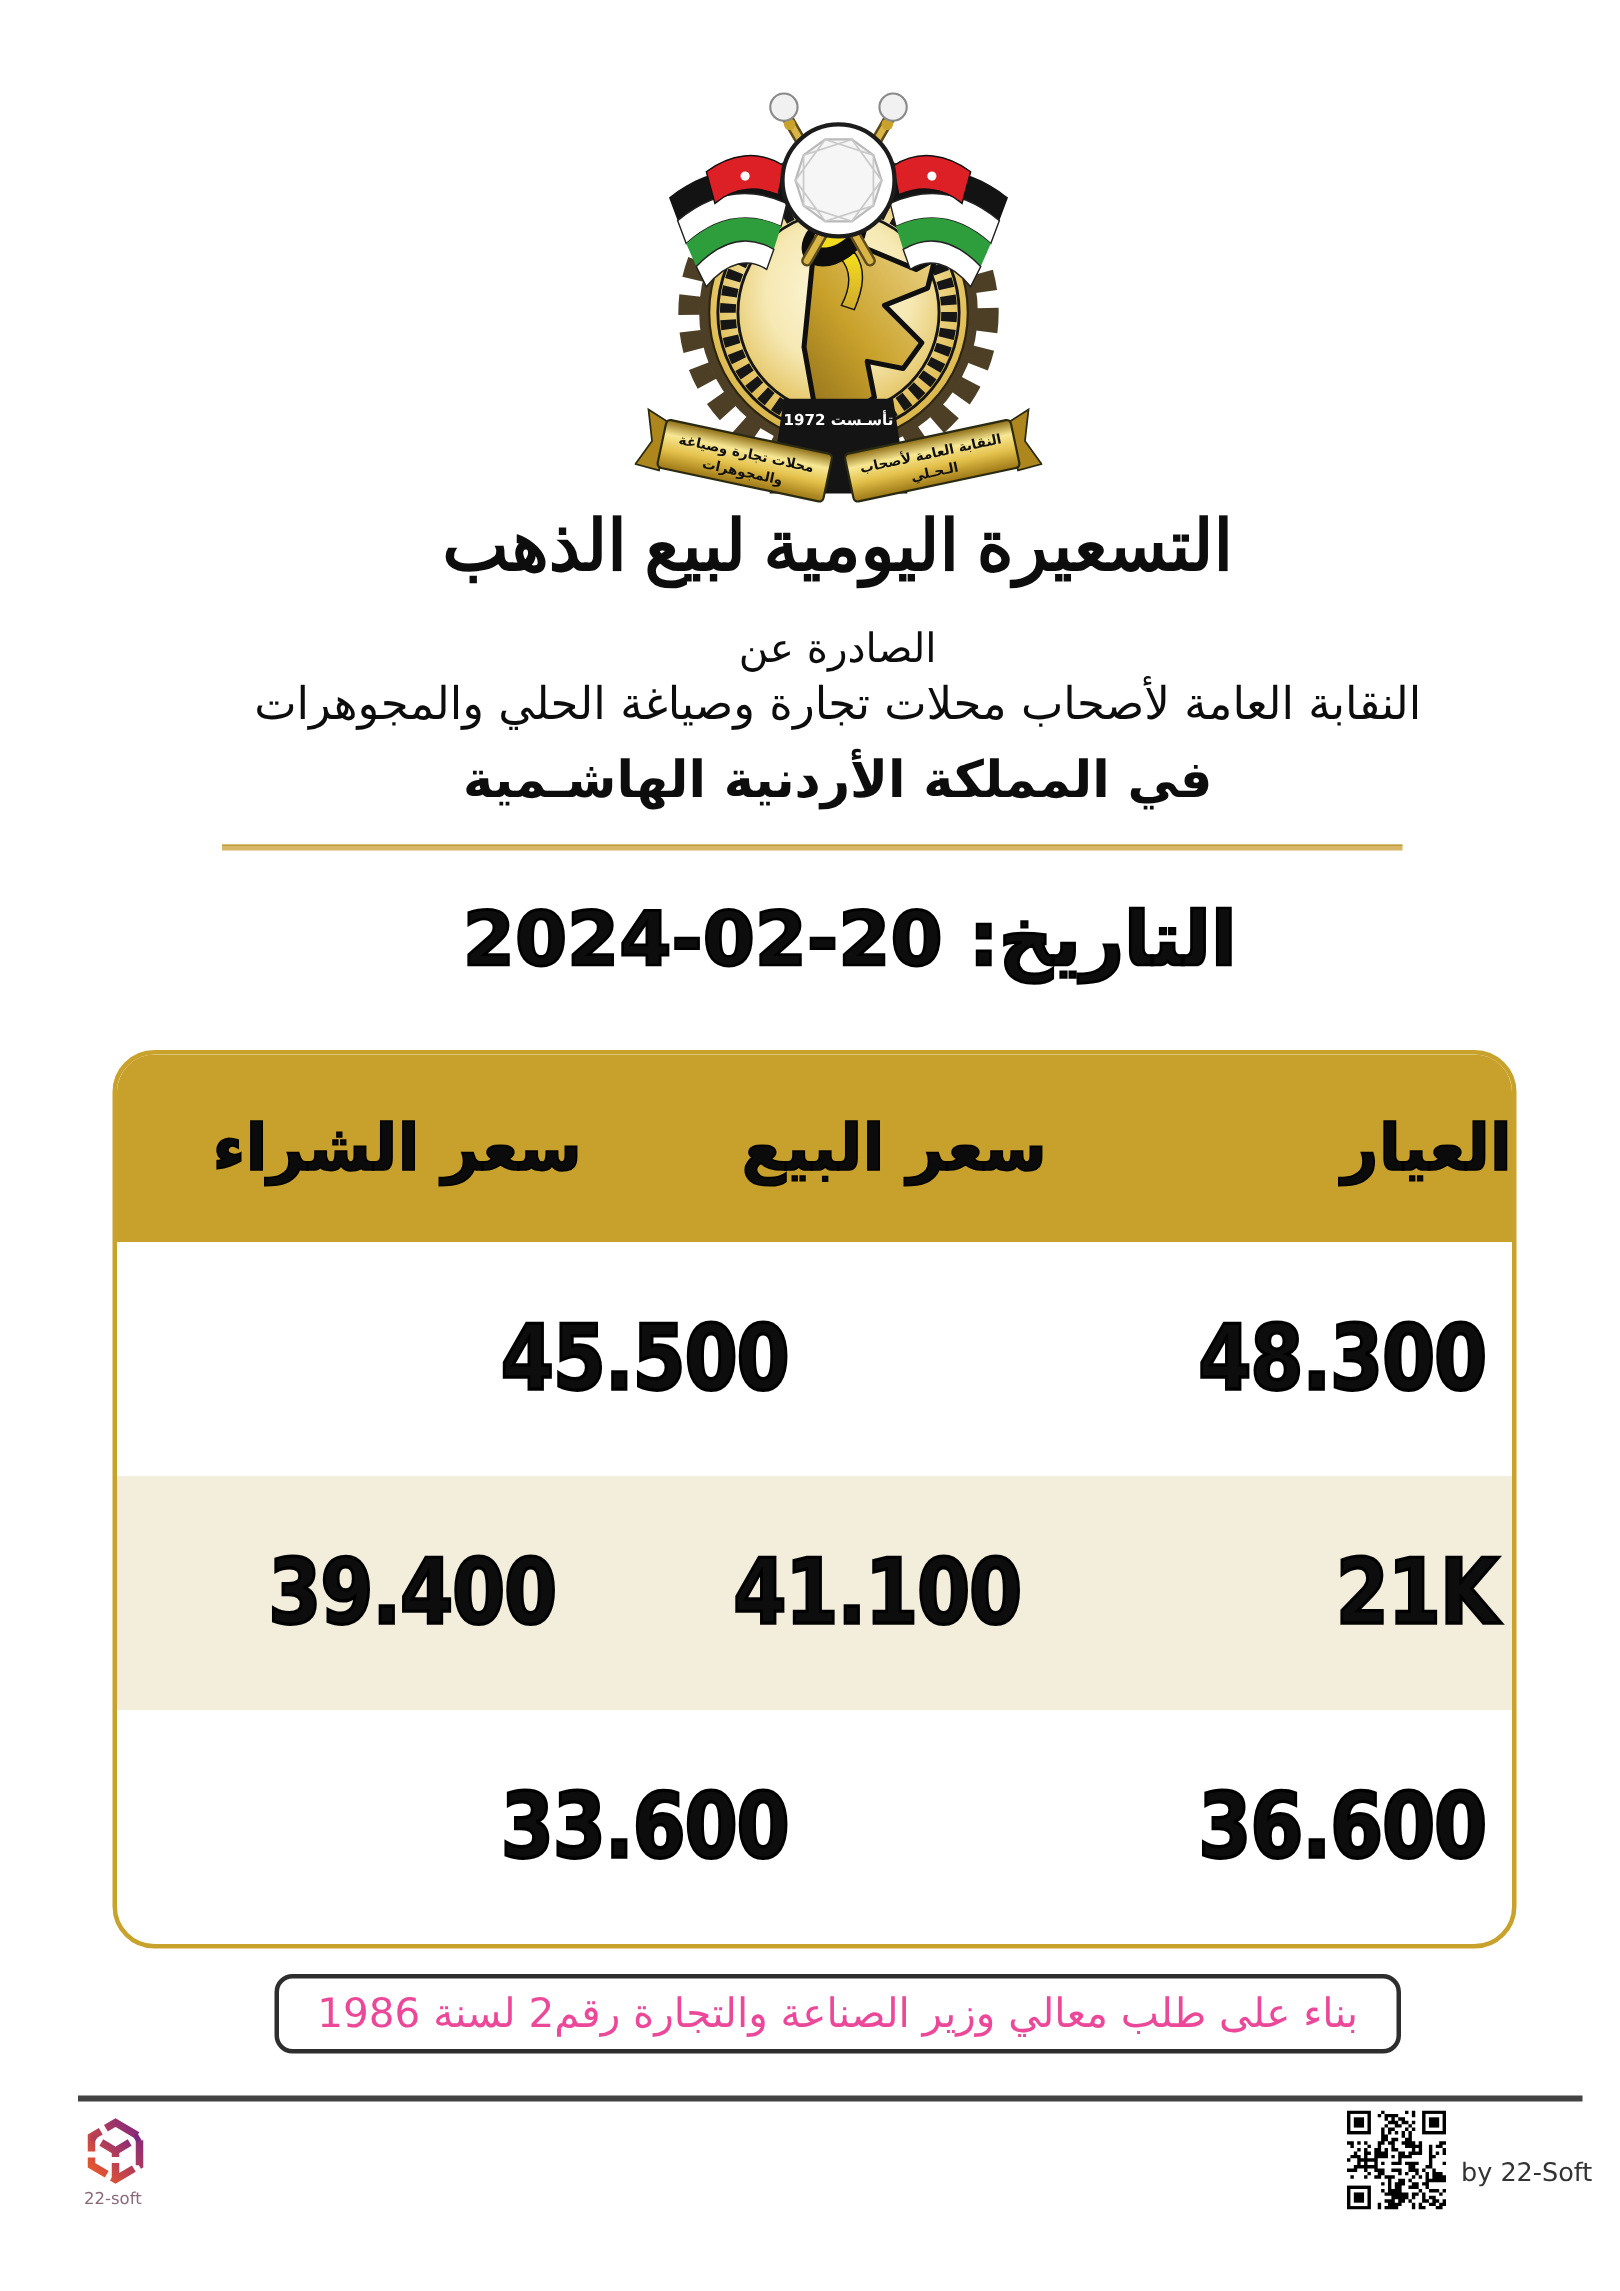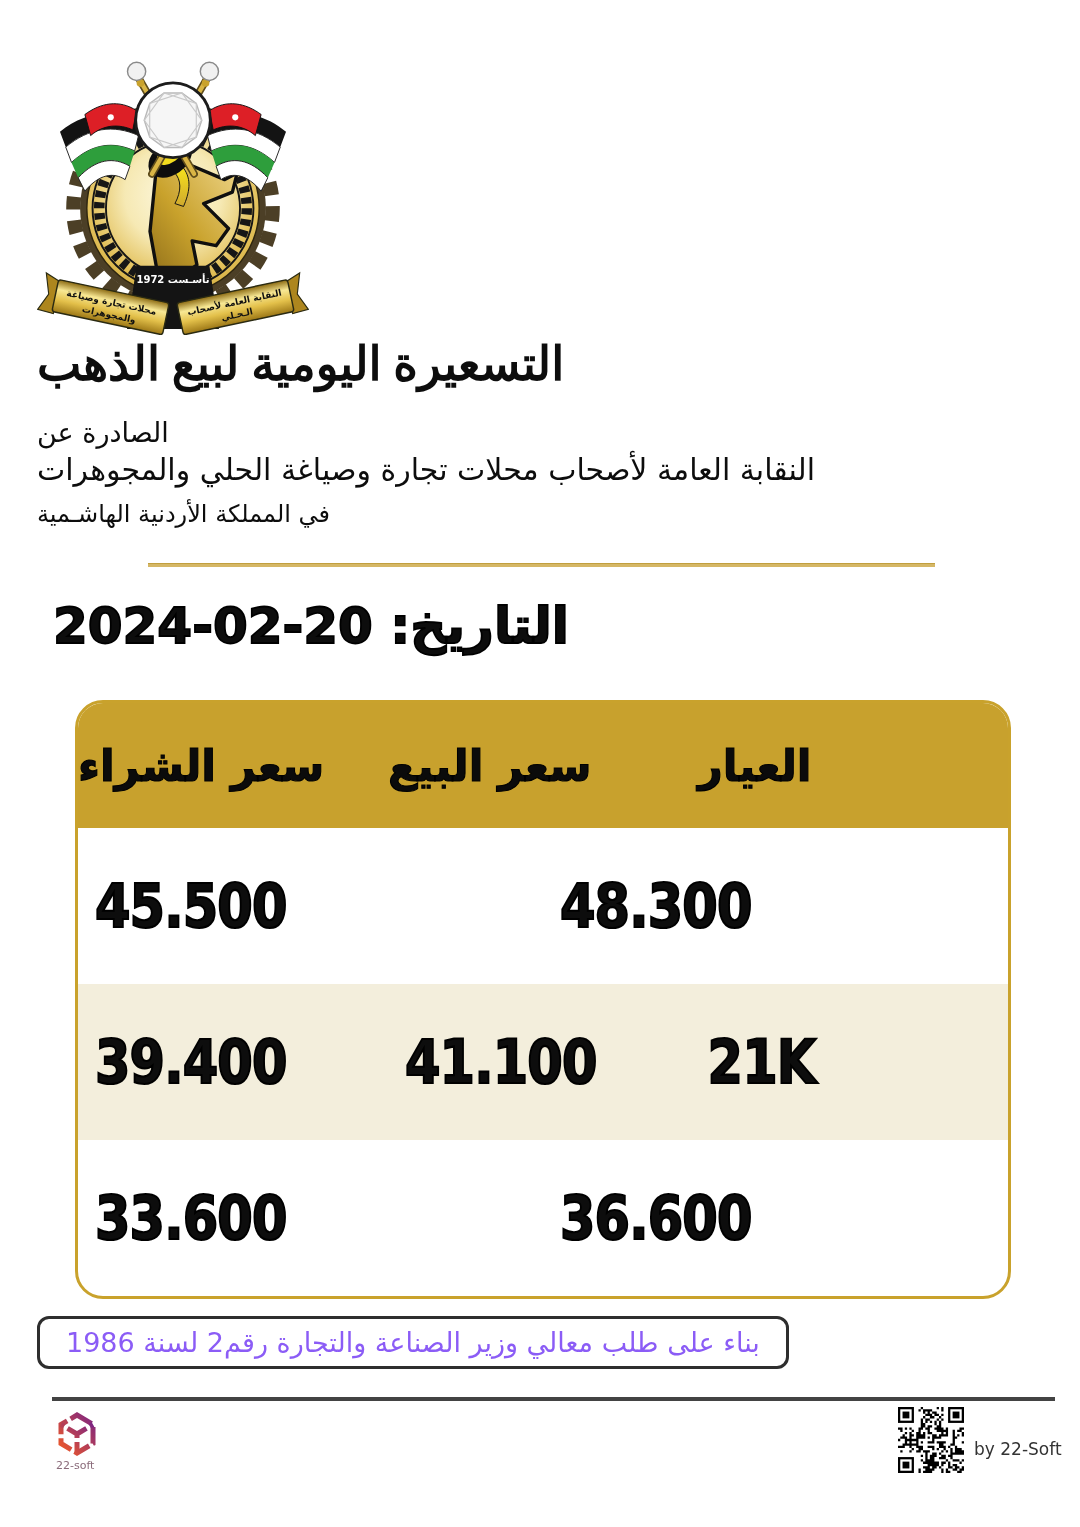--- a/index.html
+++ b/index.html
@@ -1,34 +1,34 @@
 <!DOCTYPE html>
 <html lang="ar"><head>
 <meta charset="utf-8">
 <style>
   html,body{margin:0;padding:0;background:#ffffff;}
   #page{position:relative;width:1080px;height:1527px;margin:0 auto;background:#fff;
         font-family:"DejaVu Sans","Liberation Sans",sans-serif;color:#0d0d0d;direction:rtl;overflow:hidden;}
-  .abs{position:absolute;left:0;right:0;text-align:left;padding-left:37px;}
+  .abs{position:absolute;left:0;right:0;text-align:center;padding-left:37px;}
   .emblem-wrap{top:24px;}
   .title{top:336px;font-size:47px;font-weight:700;font-family:Liberation Serif, serif;}
   .issued{top:417px;font-size:27px;}
   .issuer{top:452px;font-size:30px;}
-  .kingdom{top:500px;font-size:24px;font-weight:400;}
+  .kingdom{top:500px;font-size:34px;font-weight:700;}
   .gold-line{position:absolute;top:563px;left:148px;width:787px;height:3px;background:#D5B766;border-top:1px solid #C19F3F;}
   .date{top:597px;font-size:50px;font-weight:700;margin-left:16px;-webkit-text-stroke:1.8px #000;}
   .price-table{position:absolute;top:700px;left:75px;width:930px;border:3px solid #C9A22C;border-radius:28px;overflow:hidden;background:#fff;}
   .t-head{display:flex;height:125px;background:#C8A12D;align-items:center;}
   .t-head .cell{font-size:43px;font-weight:700;-webkit-text-stroke:1.1px #000;color:#0b0b0b;}
   .t-row{display:flex;height:156px;align-items:center;}
   .t-row.alt{background:#F3EEDC;}
-  .cell{flex:1;text-align:left;}
+  .cell{flex:1;text-align:right;}
   .num{display:inline-block;font-weight:700;font-size:60px;transform:scaleX(.85);-webkit-text-stroke:2.2px #000;letter-spacing:-1px;}
   .footnote-wrap{top:1316px;}
-  .footnote{display:inline-block;border:3px solid #2e2e2e;border-radius:12px;padding:8px 26px;font-size:27px;background:#fff;color:#8b5cf6;}
+  .footnote{display:inline-block;border:3px solid #2e2e2e;border-radius:12px;padding:8px 26px;font-size:27px;background:#fff;color:#ec4899;}
   .footer-line{position:absolute;top:1397px;left:52px;width:1003px;height:4px;background:#434343;}
   .soft-logo{position:absolute;top:1412px;left:56px;width:64px;direction:ltr;}
   .soft-logo .cap{font-size:11px;color:#8a6b7a;line-height:1;}
   .qr-area{position:absolute;top:1407px;left:898px;display:flex;align-items:flex-start;direction:ltr;}
   .qr-credit{font-size:17px;color:#333;margin-left:10px;margin-top:32px;}
   svg text{font-family:"DejaVu Sans",sans-serif;}
 </style>
 </head>
 <body>
 

